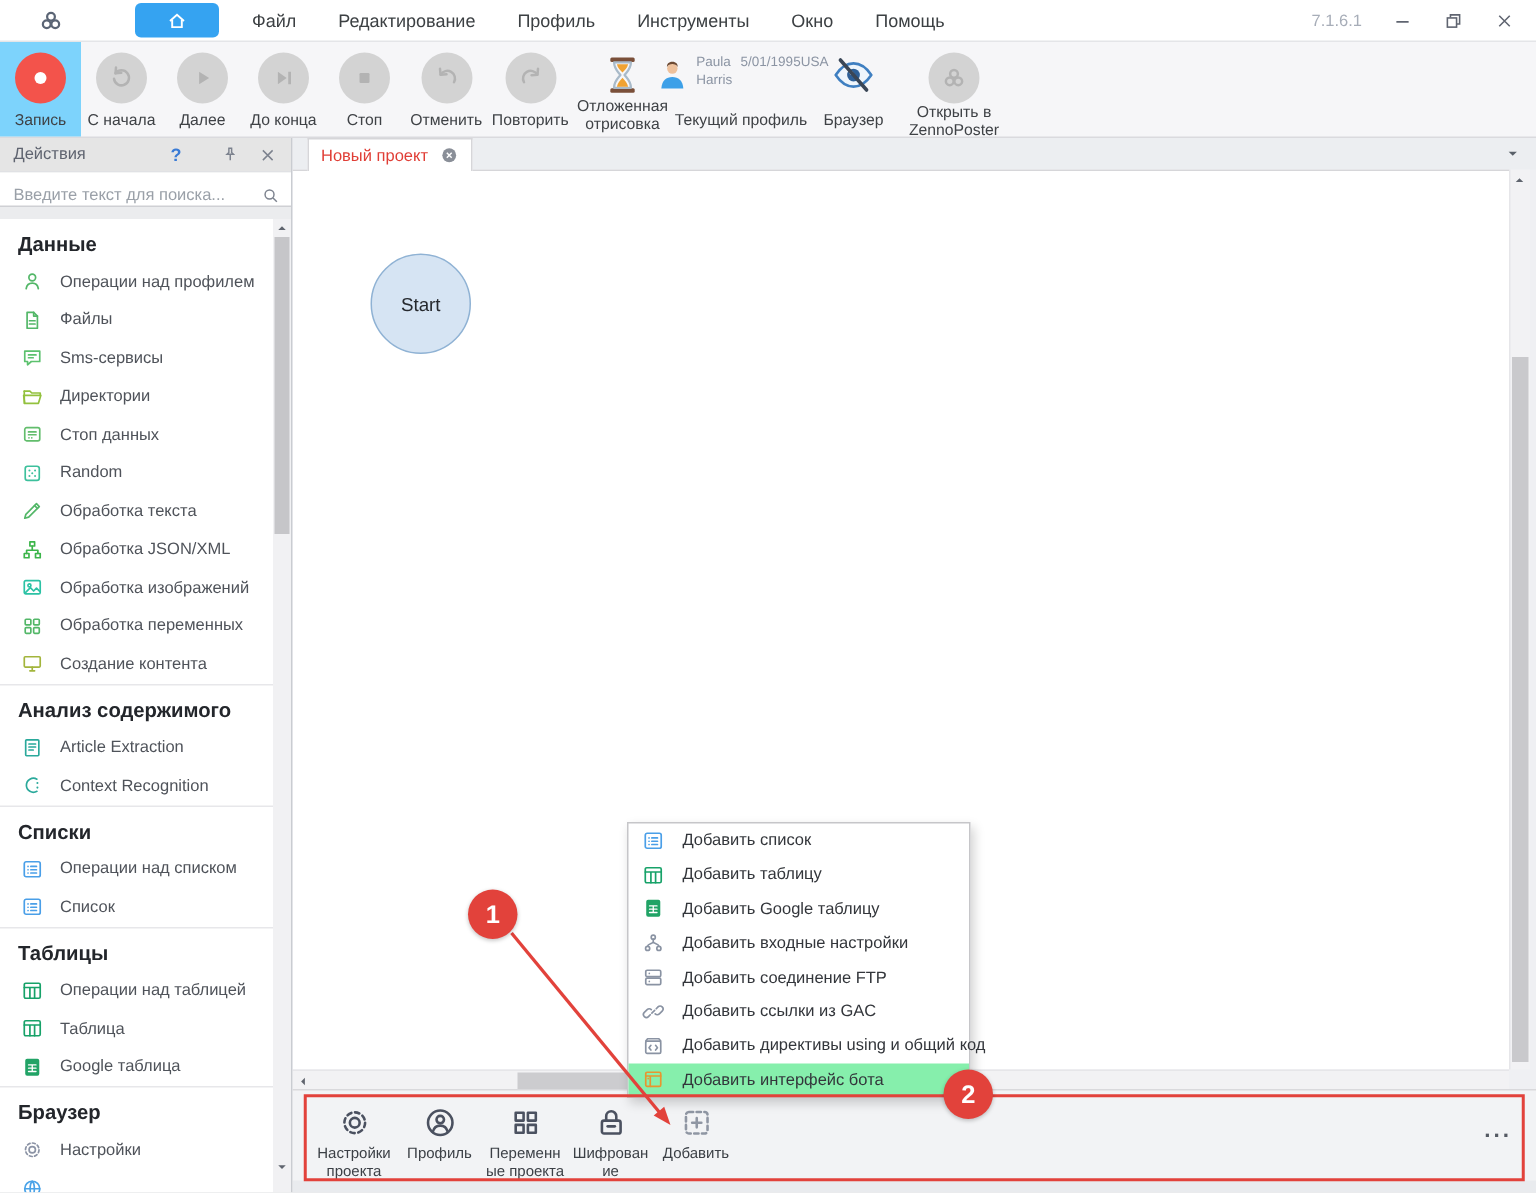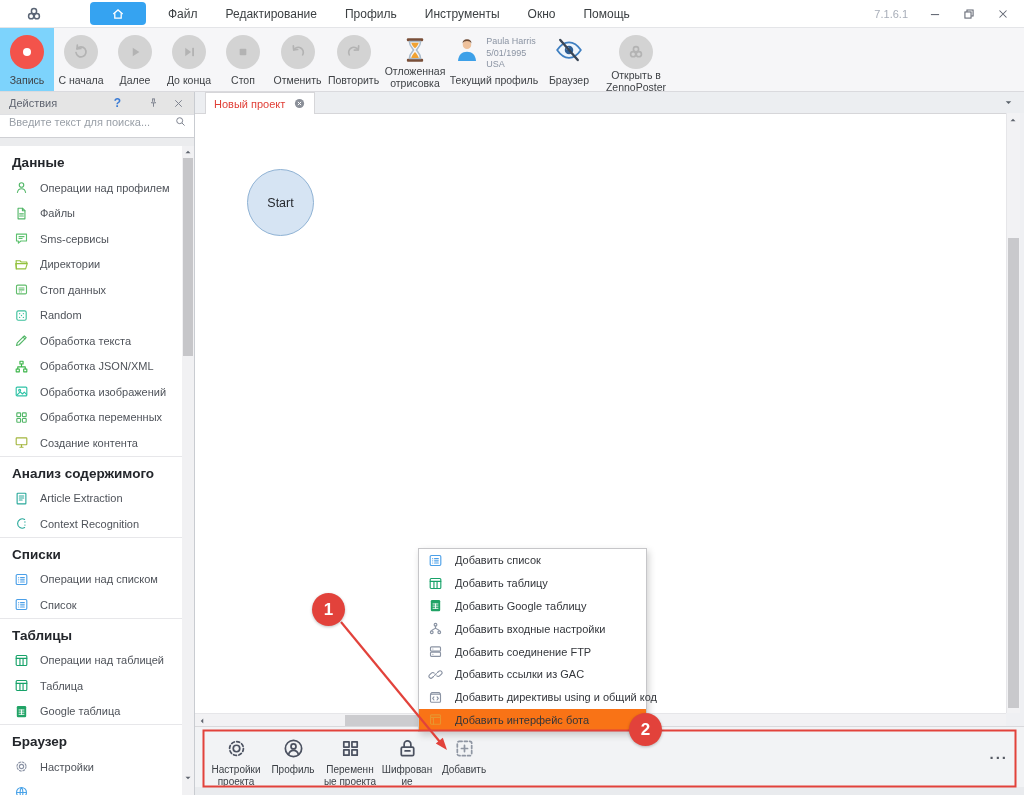--- a/index.html
+++ b/index.html
@@ -29,30 +29,30 @@
   .tb-btn:nth-child(4){width:54px}.tb-btn:nth-child(5){width:54px}.tb-btn:nth-child(6){width:55px}
   .tb-btn:nth-child(7){width:57px}.tb-btn:nth-child(8){width:66px}.tb-btn:nth-child(9){width:92px}
   .tb-btn:nth-child(10){width:58px}.tb-btn:nth-child(11){width:76px}
   .tb-btn.active{background:#7dd3fc}
   .tb-top{display:flex;align-items:flex-start;height:37px}
   .tb-circle{width:34px;height:34px;border-radius:50%;display:flex;align-items:center;justify-content:center;color:#b3b3b3}
   .tb-circle svg{width:20px;height:20px}
   .tb-btn.active .tb-circle{color:#fff}
   .tb-ic{width:30px;height:30px}
   .tb-label{margin-top:auto;padding-bottom:5px;font-size:10.5px;color:#3f4246;text-align:center;line-height:1.18;white-space:pre-line}
-  .p-info{display:flex;flex-direction:column;margin-left:4px;padding-top:1px;font-size:9px;color:#8b94a3;line-height:1.3;text-align:left}
+  .p-info{display:flex;flex-direction:row;margin-left:4px;padding-top:1px;font-size:9px;color:#8b94a3;line-height:1.3;text-align:left}
 
   
   .sidebar{position:absolute;left:0;top:92px;width:195px;bottom:0;background:#fff;
            border-right:1px solid #c9ccd1;box-sizing:border-box;z-index:3}
   .sb-header{height:22px;background:#e5e5e5;border-bottom:1px solid #e0e1e4;display:flex;align-items:center;padding:0 9px}
   .sb-title-txt{flex:1;font-size:11px;color:#5f6470}
   .sb-help{font-size:12px;font-weight:bold;color:#3a7bd5;margin-right:14px}
   .sb-hic{width:13px;height:13px;color:#7c828e;margin-left:12px}
-  .sb-search{height:22px;display:flex;align-items:flex-start;border-bottom:1px solid #cfd0d4;padding:0 7px;background:#fff}
+  .sb-search{height:22px;display:flex;align-items:flex-end;border-bottom:1px solid #cfd0d4;padding:0 7px;background:#fff}
   .sb-search input{flex:1;border:none;outline:none;font-size:11px;color:#333;background:transparent;font-family:inherit}
   .sb-search input::placeholder{color:#9aa0a8}
   .sb-gap{height:9px;background:#ebecee;border-bottom:1px solid #e2e2e5}
   .sb-list{position:absolute;left:0;top:54px;right:12px;bottom:0;overflow:hidden;background:#fff}
   .sb-section{border-top:1px solid #e7e7ea}
   .sb-section:first-child{border-top:none}
   .sb-sec-title{font-size:13.5px;font-weight:bold;color:#23262b;padding:9px 0 5px 12px}
   .sb-item{height:25.5px;display:flex;align-items:center;padding-left:14px;cursor:default}
   .sb-ic{width:15px;height:15px;margin-right:11px;flex:none}
   .sb-label{font-size:11px;color:#4f535a;white-space:nowrap}
@@ -84,21 +84,21 @@
   .bb-row{position:absolute;left:14px;top:7px;display:flex;gap:3px}
   .bb-btn{width:54px;display:flex;flex-direction:column;align-items:center;padding-top:3px}
   .bb-ic{width:23px;height:23px;color:#4b5160}
   .bb-label{margin-top:4px;font-size:10px;color:#3c4046;text-align:center;line-height:1.15;word-break:break-all}
   .bb-more{position:absolute;right:16px;top:18px;font-size:15px;font-weight:bold;letter-spacing:2px;color:#555a63}
 
   
   .context-menu{position:absolute;left:418px;top:548px;width:227px;background:#fff;border:1px solid #c6c6c9;
                 box-shadow:2px 3px 7px rgba(0,0,0,.18);z-index:30}
   .cm-item{height:22.8px;display:flex;align-items:center;padding-left:9px;cursor:default}
-  .cm-item.hl{background:#f97316}
+  .cm-item.hl{background:#86efac}
   .mi-ic{width:15px;height:15px;margin-right:12px;flex:none}
   .cm-label{font-size:11px;color:#33363b;white-space:nowrap}
 
   
   .anno-svg{position:absolute;left:0;top:0;width:1024px;height:795px;z-index:40;pointer-events:none}
   .anno-circle{position:absolute;width:33px;height:33px;border-radius:50%;background:#e2423b;color:#fff;
                display:flex;align-items:center;justify-content:center;font-size:17px;font-weight:bold;z-index:41;
                box-shadow:0 1px 3px rgba(0,0,0,.25);pointer-events:none}
 </style>
 </head>

